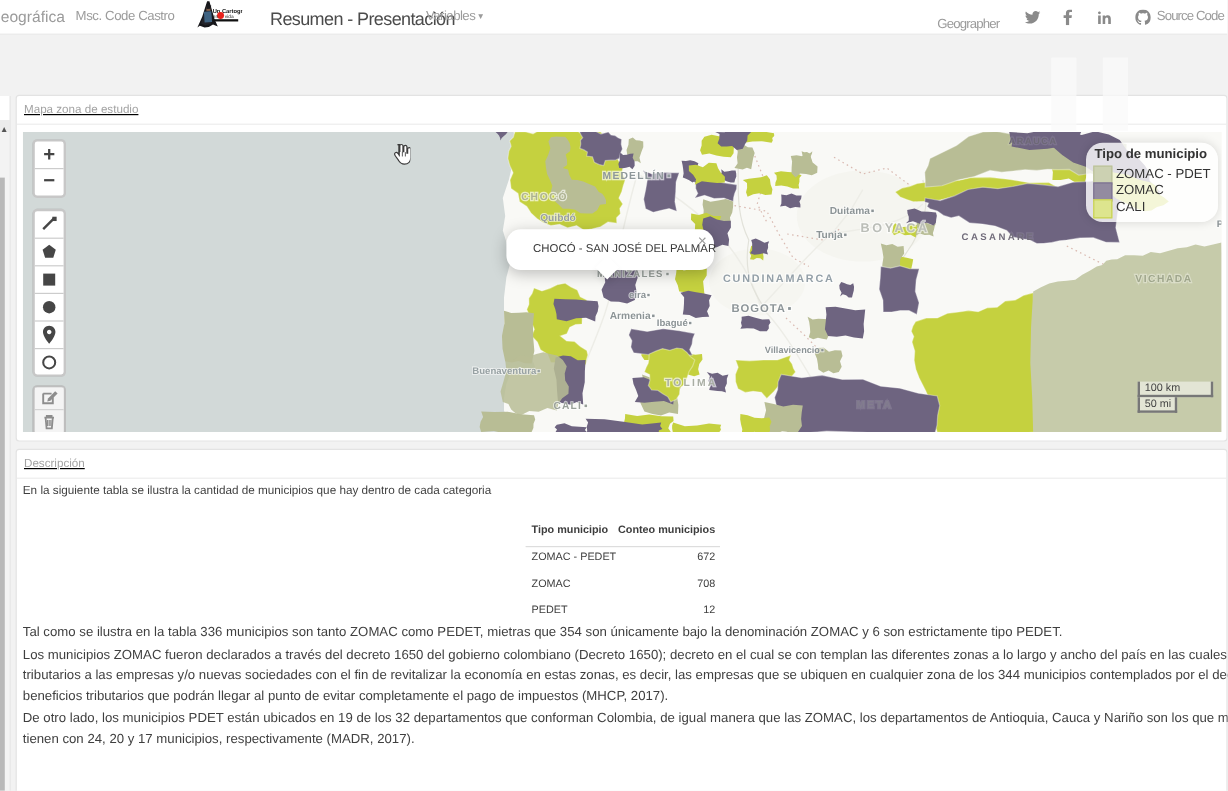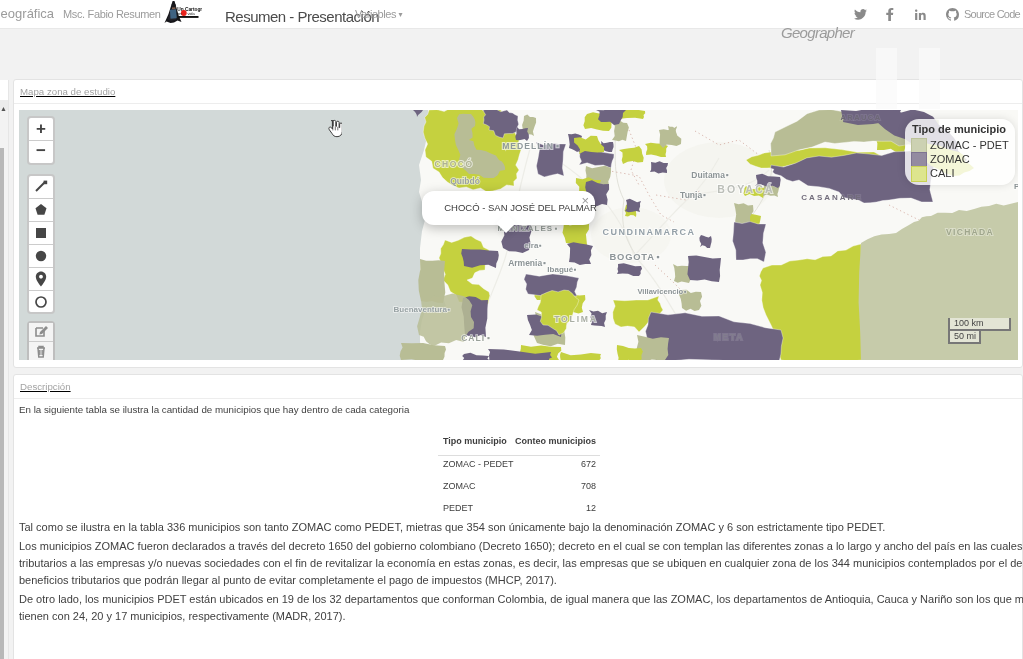--- a/index.html
+++ b/index.html
@@ -10,36 +10,36 @@
          line-height:23px;padding-left:6px;}
   .lbar{background:#fff;border:2px solid rgba(0,0,0,0.22);border-radius:4px;}
   .nv{position:absolute;white-space:nowrap;color:#9b9b9b;}
   svg text{font-family:"Liberation Sans",sans-serif;}
   p{white-space:nowrap;}
 </style></head>
 <body>
 
 <div class="abs" style="left:0;top:0;width:1023px;height:28px;background:#fff;border-bottom:1px solid #e8e8e8;">
   <div class="nv" style="left:-9.5px;top:6px;font-size:13px;">Geográfica</div>
-  <div class="nv" style="left:63px;top:8px;font-size:11px;letter-spacing:-0.35px;">Msc. Fabio Resumen</div>
+  <div class="nv" style="left:63px;top:8px;font-size:11px;letter-spacing:-0.35px;">Msc. Code Castro</div>
   <svg class="abs" style="left:164px;top:0px;" width="38" height="25" viewBox="0 0 38 25">
     <polygon points="8.6,1 10.5,1 14.8,16 17.5,22 13.5,20.5 10,22.5 6.5,23 2.5,21.5 0.5,23 4.5,14" fill="#16161a"></polygon>
     <polygon points="9.5,4 13,16 11.5,20 7,21 3.5,19.5 6,12" fill="#23232a"></polygon>
     <rect x="6.2" y="9.5" width="6.2" height="9" fill="#3f6382" transform="rotate(-4 9 14)"></rect>
     <rect x="8" y="5.5" width="3.4" height="3.6" fill="#7d5c49"></rect>
     <polygon points="7.6,4.2 12,4.6 11.6,7.2 8.2,7.4" fill="#1a1a1e"></polygon>
     <text x="13.2" y="10.5" font-size="4.8" fill="#111" font-weight="bold" font-family="Liberation Sans">Un Cartografo</text>
     <circle cx="19.8" cy="13" r="2.9" fill="#e8221c"></circle>
     <text x="13.4" y="14.8" font-size="4" fill="#222" font-family="Liberation Sans">en</text>
     <text x="23.4" y="14.8" font-size="4" fill="#222" font-family="Liberation Sans">vida</text>
     <rect x="14" y="16" width="20.5" height="1.9" fill="#111"></rect>
   </svg>
   <div class="nv" style="left:225px;top:8px;font-size:15px;color:#4b4b4b;letter-spacing:-0.5px;">Resumen - Presentación</div>
   <div class="nv" style="left:355px;top:8px;font-size:11px;letter-spacing:-0.45px;">Variables <span style="font-size:8px;letter-spacing:0;position:relative;top:-1px;">▾</span></div>
-  <div class="nv" style="left:781px;top:24px;font-size:15px;letter-spacing:-0.7px;font-style:italic;">Geographer</div>
+  <div class="nv" style="left:781px;top:14px;font-size:11px;letter-spacing:-0.7px;">Geographer</div>
   <svg class="abs" style="left:854px;top:9px" width="13" height="11" viewBox="0 0 24 20">
     <path fill="#8a8a8a" d="M24 2.4c-.9.4-1.8.7-2.8.8 1-.6 1.8-1.6 2.2-2.7-1 .6-2 1-3.1 1.2C19.4.7 18.1 0 16.7 0c-2.7 0-4.9 2.2-4.9 4.9 0 .4 0 .8.1 1.1C7.8 5.8 4.1 3.9 1.7.9 1.2 1.7 1 2.5 1 3.4c0 1.7.9 3.2 2.2 4.1-.8 0-1.6-.2-2.2-.6v.1c0 2.4 1.7 4.4 3.9 4.8-.4.1-.8.2-1.3.2-.3 0-.6 0-.9-.1.6 2 2.4 3.4 4.6 3.4-1.7 1.3-3.8 2.1-6.1 2.1-.4 0-.8 0-1.2-.1 2.2 1.4 4.8 2.2 7.5 2.2 9.1 0 14-7.5 14-14v-.6c1-.7 1.8-1.6 2.5-2.5z"></path>
   </svg>
   <svg class="abs" style="left:886px;top:8px" width="8" height="13" viewBox="0 0 10 18">
     <path fill="#8a8a8a" d="M6.3 18V9.8h2.8l.4-3.2H6.3V4.5c0-.9.3-1.6 1.6-1.6h1.7V.1C9.3.1 8.2 0 7 0 4.4 0 2.6 1.6 2.6 4.2v2.4H-.2v3.2h2.8V18h3.7z"></path>
   </svg>
   <svg class="abs" style="left:915px;top:8.5px" width="11.5" height="11.5" viewBox="0 0 24 24">
     <path fill="#8a8a8a" d="M4.98 3.5C4.98 4.88 3.87 6 2.5 6S0 4.88 0 3.5 1.12 1 2.5 1s2.48 1.12 2.48 2.5zM.22 8.1h4.56V23H.22V8.1zM8.1 8.1h4.37v2h.06c.61-1.15 2.1-2.37 4.32-2.37 4.62 0 5.47 3.04 5.47 7V23h-4.56v-7.3c0-1.74-.03-3.98-2.42-3.98-2.43 0-2.8 1.9-2.8 3.86V23H8.1V8.1z"></path>
   </svg>
   <svg class="abs" style="left:946px;top:8px" width="13" height="13" viewBox="0 0 16 16">

